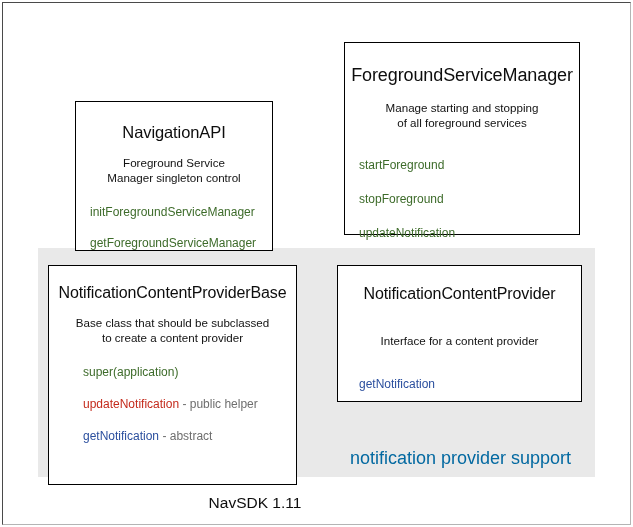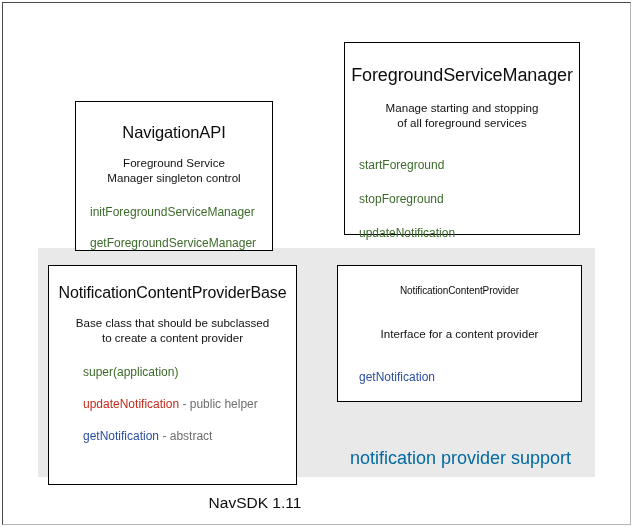--- a/index.html
+++ b/index.html
@@ -114,21 +114,21 @@
     left: 48px; top: 265px; width: 249px; height: 220px;
   }
   #box-notification-content-provider-base .box-title { margin-top: 18px; font-size: 16px; }
   #box-notification-content-provider-base .box-desc  { margin-top: 13px; }
   #box-notification-content-provider-base .member-list { margin-top: 20px; padding-left: 34px; }
   #box-notification-content-provider-base .member + .member { margin-top: 20px; }
 
   #box-notification-content-provider {
     left: 337px; top: 265px; width: 245px; height: 137px;
   }
-  #box-notification-content-provider .box-title { margin-top: 19px; font-size: 10px; }
+  #box-notification-content-provider .box-title { margin-top: 19px; font-size: 16px; }
   #box-notification-content-provider .box-desc  { margin-top: 30px; }
   #box-notification-content-provider .member-list { margin-top: 30px; padding-left: 21px; }
 
   
   .footer-caption {
     position: absolute;
     left: 3px;
     top: 494px;
     width: 504px;
     text-align: center;

